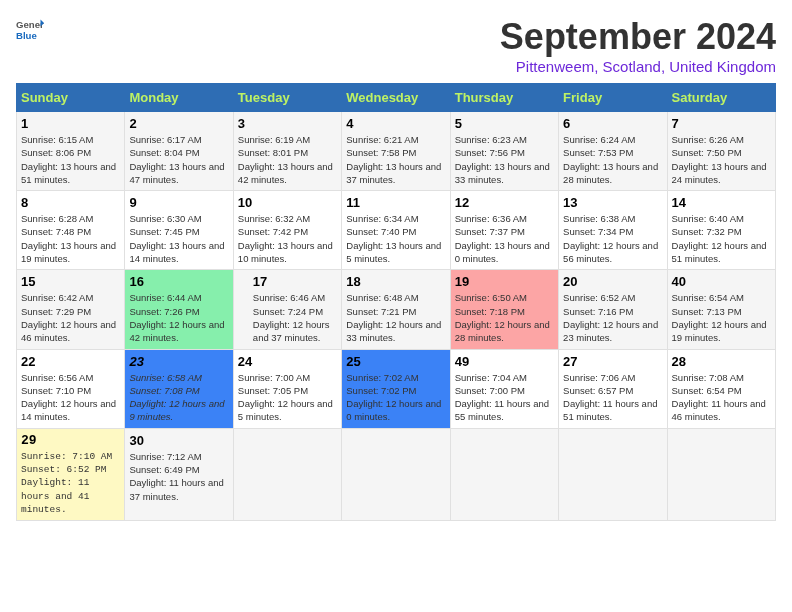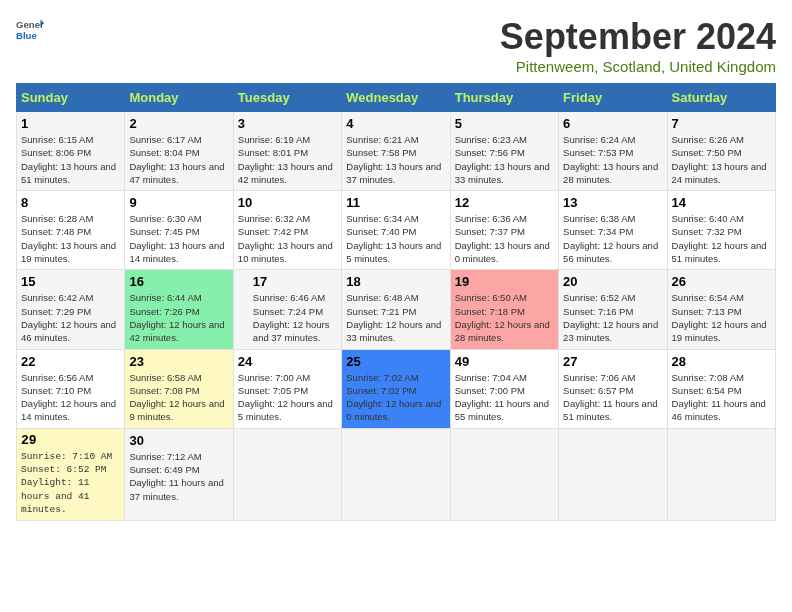--- a/index.html
+++ b/index.html
@@ -28,21 +28,21 @@
     .title-block {
       text-align: right;
     }
     .month-title {
       font-size: 36px;
       font-weight: bold;
       color: #333;
     }
     .location {
       font-size: 15px;
-      color: #4d7c0f;
+      color: #6d28d9;
     }
     table {
       width: 100%;
       border-collapse: collapse;
       font-size: 10.5px;
     }
     thead th {
       background-color: #2e6db4;
       color: #bef264;
       padding: 6px 4px;
@@ -271,38 +271,38 @@
   </td>
         <td style="background:#f5f5f5;">
     <span class="day-num">20</span>
     <div class="day-info">
       Sunrise: 6:52 AM<br>
       Sunset: 7:16 PM<br>
       Daylight: 12 hours and 23 minutes.
     </div>
   </td>
         <td style="background:#f5f5f5;">
-    <span class="day-num">26</span>
+    <span class="day-num">40</span>
     <div class="day-info">
       Sunrise: 6:54 AM<br>
       Sunset: 7:13 PM<br>
       Daylight: 12 hours and 19 minutes.
     </div>
   </td>
       </tr>
       <tr>
         <td style="background:#ffffff;">
     <span class="day-num">22</span>
     <div class="day-info">
       Sunrise: 6:56 AM<br>
       Sunset: 7:10 PM<br>
       Daylight: 12 hours and 14 minutes.
     </div>
   </td>
-        <td style="background:#fef9c3;">
+        <td style="background:#3b82f6;font-style:italic;">
     <span class="day-num">23</span>
     <div class="day-info">
       Sunrise: 6:58 AM<br>
       Sunset: 7:08 PM<br>
       Daylight: 12 hours and 9 minutes.
     </div>
   </td>
         <td style="background:#ffffff;">
     <span class="day-num">24</span>
     <div class="day-info">

